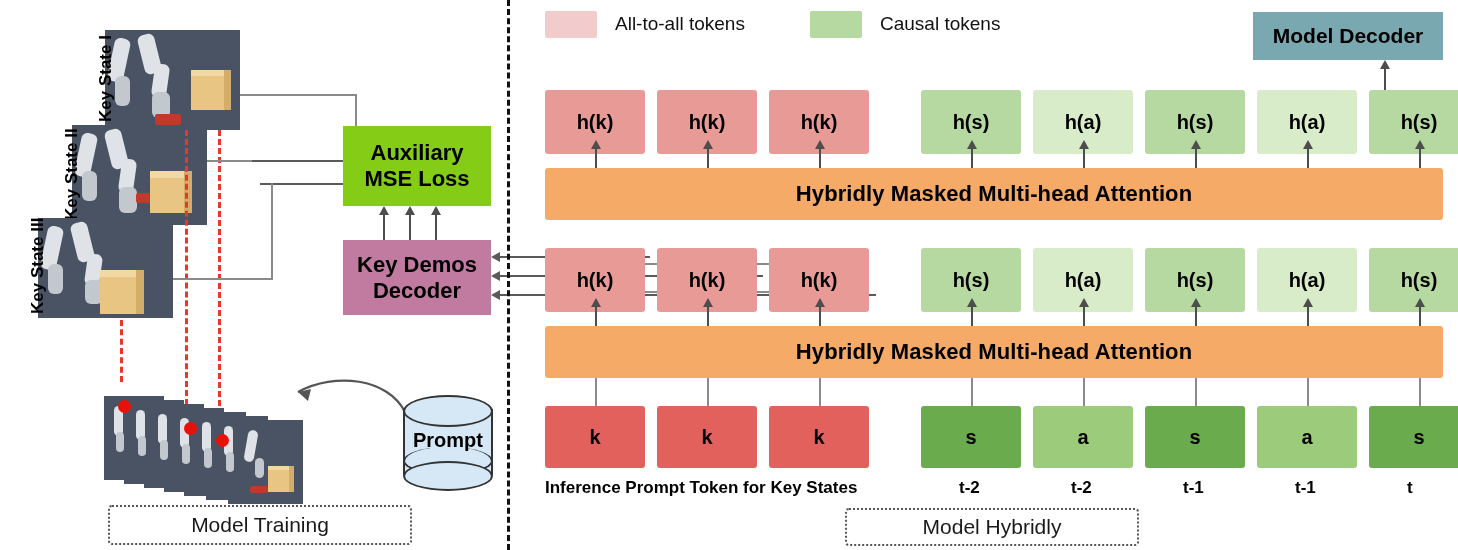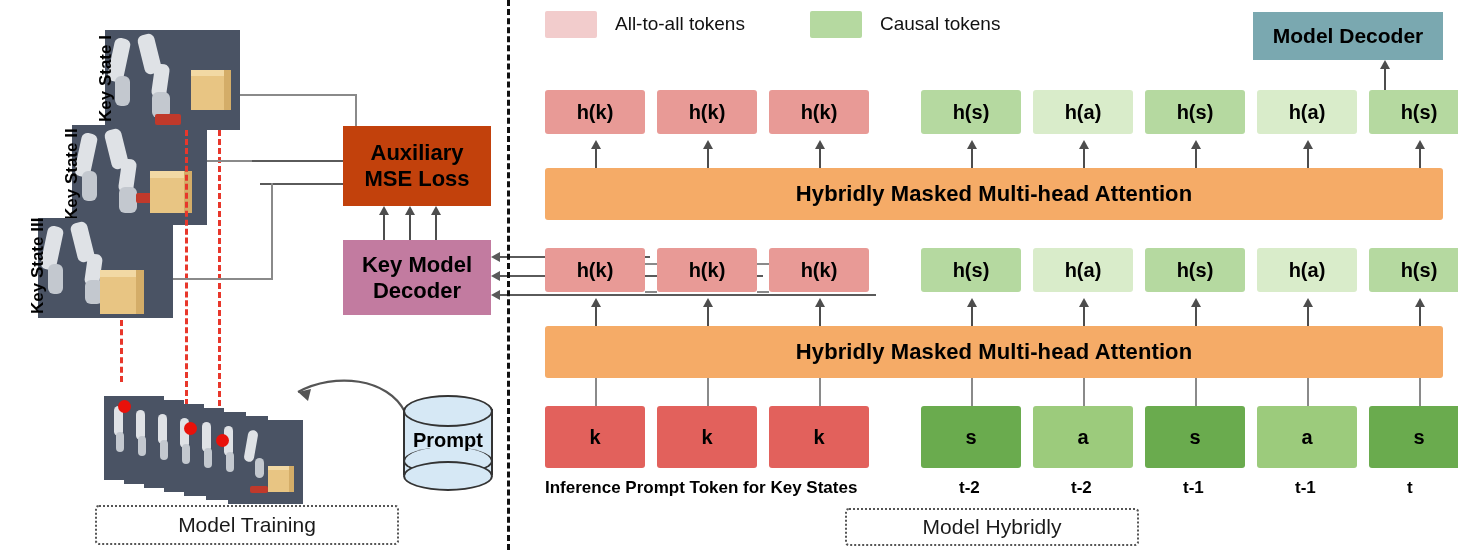--- a/index.html
+++ b/index.html
@@ -12,21 +12,21 @@
   .divider{left:507px;top:0;width:0;height:550px;
            border-left:3px dashed #111;}
 
   
   .legend-swatch{width:52px;height:27px;border-radius:2px;}
   .legend-label{font-size:19px;color:#111;white-space:nowrap;}
 
   
   .tok{position:absolute;display:flex;align-items:center;justify-content:center;
        border-radius:3px;font-weight:bold;color:#000;}
-  .tok.h{height:44px;font-size:20px;text-align:center;}
+  .tok.h{height:64px;font-size:20px;text-align:center;}
   .tok.base{height:62px;font-size:20px;}
 
   
   .attn{position:absolute;background:#f5ab67;border-radius:3px;
         display:flex;align-items:center;justify-content:center;
         font-size:22px;font-weight:bold;color:#000;letter-spacing:.1px;}
 
   
   .blk{position:absolute;display:flex;align-items:center;justify-content:center;
        text-align:center;font-weight:bold;color:#000;line-height:1.18;}
@@ -137,33 +137,33 @@
 <div class="redline" style="left:218px;top:130px;height:285px;"></div>
 
 <div class="hline" style="left:240px;top:94px;width:116px;"></div>
 <div class="harrow harrow-r" style="left:250px;top:160px;width:96px;"></div>
 <div class="hline" style="left:207px;top:160px;width:45px;"></div>
 <div class="hline" style="left:355px;top:94px;width:2px;height:66px;"></div>
 <div class="harrow harrow-r" style="left:260px;top:183px;width:86px;"></div>
 <div class="hline" style="left:173px;top:278px;width:100px;"></div>
 <div class="hline" style="left:271px;top:183px;width:2px;height:96px;"></div>
 
-<div class="blk" style="left:343px;top:126px;width:148px;height:80px;background:#c2410c;
+<div class="blk" style="left:343px;top:126px;width:148px;height:80px;background:#84cc16;
             font-size:22px;flex-direction:column;">
   <span>Auxiliary</span>
   <span>MSE Loss</span>
 </div>
 
 <div class="varrow" style="left:383px;top:214px;height:26px;"></div>
 <div class="varrow" style="left:409px;top:214px;height:26px;"></div>
 <div class="varrow" style="left:435px;top:214px;height:26px;"></div>
 
 <div class="blk" style="left:343px;top:240px;width:148px;height:75px;background:#c27ba0;
             font-size:22px;flex-direction:column;">
-  <span>Key Model</span>
+  <span>Key Demos</span>
   <span>Decoder</span>
 </div>
 
 <div class="harrow" style="left:500px;top:256px;width:150px;"></div>
 <div class="harrow" style="left:500px;top:275px;width:263px;"></div>
 <div class="harrow" style="left:500px;top:294px;width:376px;"></div>
 
 <div class="abs" style="left:100px;top:378px;width:290px;height:120px;">
   <div class="strip-frame" style="left:4px;top:18px;width:60px;height:84px;"></div>
   <div class="strip-frame" style="left:24px;top:22px;width:60px;height:84px;"></div>
@@ -202,21 +202,21 @@
 </svg>
 
 <div class="abs" style="left:400px;top:395px;width:96px;height:100px;">
   <div class="cyl-body" style="left:3px;top:14px;width:86px;height:66px;"></div>
   <div class="cyl-top" style="left:3px;top:0px;width:86px;height:28px;"></div>
   <div class="cyl-top" style="left:3px;top:52px;width:86px;height:26px;background:transparent;border-top:none;"></div>
   <div class="cyl-top" style="left:3px;top:66px;width:86px;height:26px;background:#d6e8f5;"></div>
   <div class="cyl-txt" style="top:34px;">Prompt</div>
 </div>
 
-<div class="caption" style="left:95px;top:505px;width:300px;height:36px;">Model Training</div>
+<div class="caption" style="left:108px;top:505px;width:300px;height:36px;">Model Training</div>
 
 <div class="divider abs"></div>
 
 <div class="abs" style="left:545px;top:10px;width:560px;height:30px;">
   <div class="legend-swatch abs" style="left:0;top:1px;background:#f2cccc;"></div>
   <div class="legend-label abs" style="left:70px;top:3px;">All-to-all tokens</div>
   <div class="legend-swatch abs" style="left:265px;top:1px;background:#b5d9a0;"></div>
   <div class="legend-label abs" style="left:335px;top:3px;">Causal tokens</div>
 </div>
 

